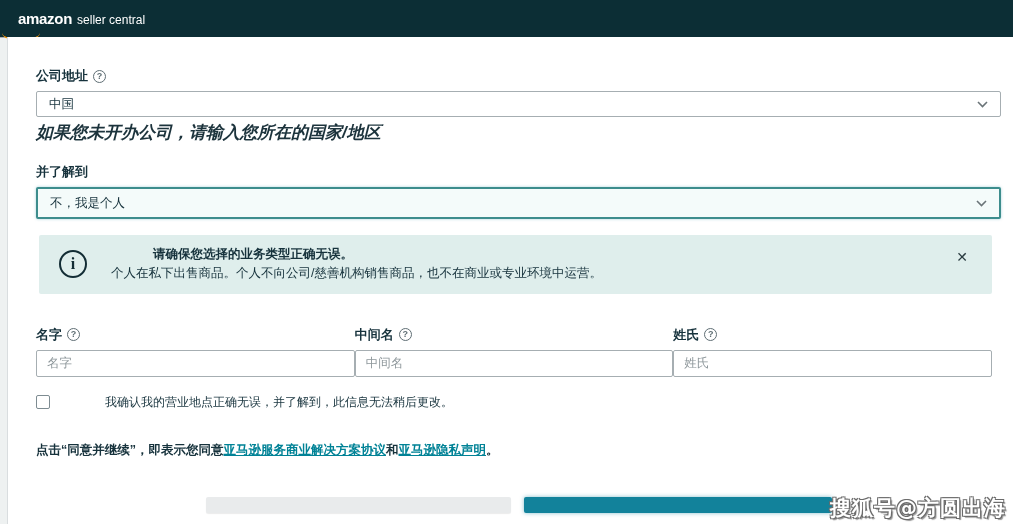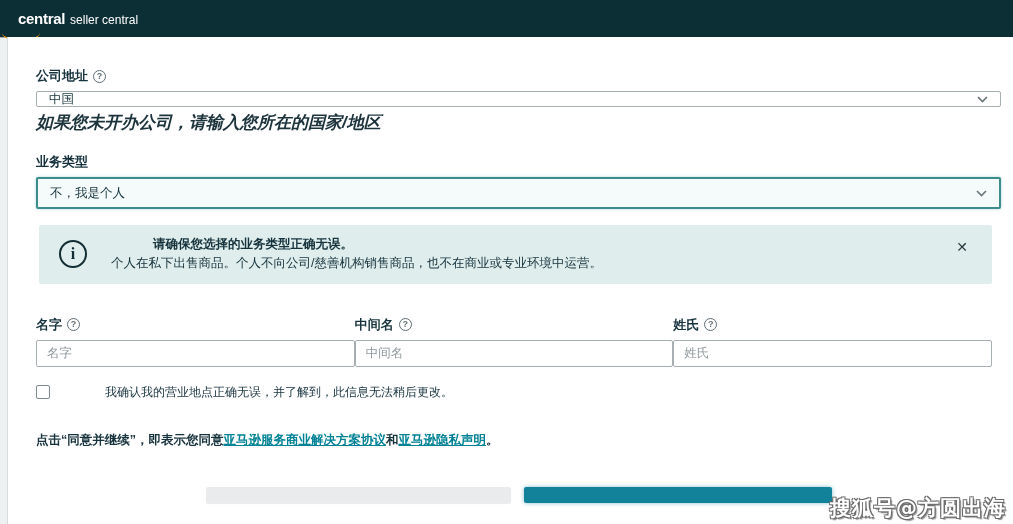--- a/index.html
+++ b/index.html
@@ -44,21 +44,21 @@
     font-size: 13px; font-weight: bold; color: #16323c;
     display: flex; align-items: center; gap: 5px; margin-bottom: 6px;
   }
   .help-icon {
     width: 13px; height: 13px; border: 1px solid #5f6e74; border-radius: 50%;
     font-size: 9px; line-height: 11px; text-align: center; color: #5f6e74;
     font-weight: bold; display: inline-block;
   }
 
   .select-box {
-    width: 965px; height: 16px;
+    width: 965px; height: 26px;
     border: 1px solid #a6aeb2; border-radius: 2px; background: #fff;
     display: flex; align-items: center; justify-content: space-between;
     padding: 0 12px; font-size: 12.5px; color: #16323c; cursor: pointer;
   }
   .select-box.focused {
     border: 2px solid #3d8d8d; background: #f4fbfa; height: 32px;
     box-shadow: 0 0 3px rgba(0,130,150,.35);
   }
   .chevron { display: inline-flex; }
 
@@ -120,21 +120,21 @@
     font-family: "DejaVu Sans", sans-serif;
   }
 </style>
 </head>
 <body>
 
 <div class="page">
 
   <header class="app-header">
     <div class="logo">
-      <span class="logo-amazon">central</span>
+      <span class="logo-amazon">amazon</span>
       <span class="logo-smile"></span>
       <span class="logo-suffix">seller central</span>
     </div>
   </header>
 
   <main class="content">
 
     <div class="field-label">
       <span>公司地址</span>
       <span class="help-icon">?</span>
@@ -143,21 +143,21 @@
       <span>中国</span>
       <span class="chevron">
         <svg width="11" height="7" viewBox="0 0 11 7">
             <path d="M1 1 L5.5 5.5 L10 1" fill="none" stroke="#6a7478" stroke-width="1.6"></path>
           </svg>
       </span>
     </div>
     <div class="field-note">如果您未开办公司，请输入您所在的国家/地区</div>
 
     <div class="field-label" style="margin-top:19px">
-      <span>业务类型</span>
+      <span>并了解到</span>
     </div>
     <div class="select-box focused">
       <span>不，我是个人</span>
       <span class="chevron">
         <svg width="11" height="7" viewBox="0 0 11 7">
             <path d="M1 1 L5.5 5.5 L10 1" fill="none" stroke="#6a7478" stroke-width="1.6"></path>
           </svg>
       </span>
     </div>
 

